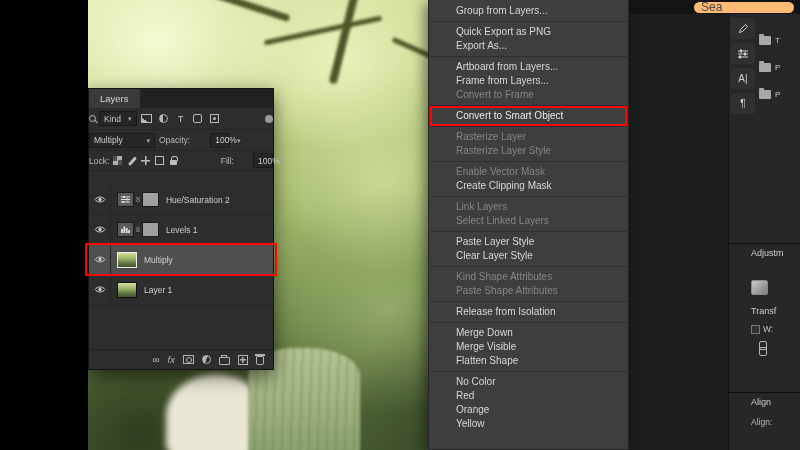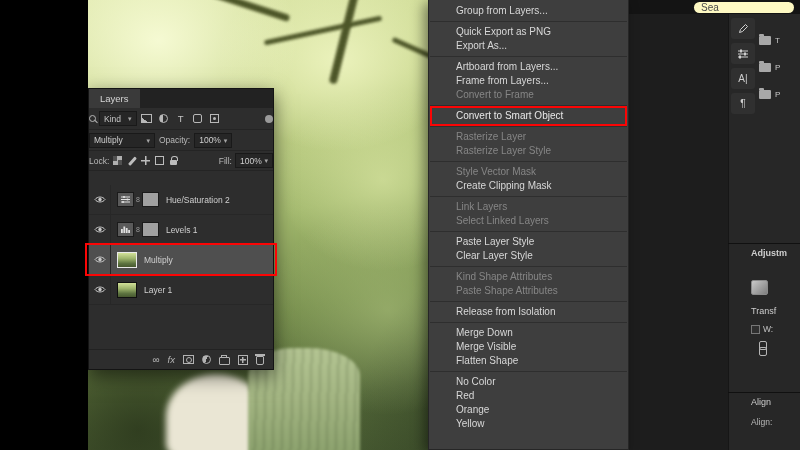--- a/index.html
+++ b/index.html
@@ -38,21 +38,21 @@
   .panel-tab { height:19px; padding:0 11px; background:#3a3a3a; color:#d5d5d5; font-size:9.5px; line-height:19px; }
   .filter-row,.blend-row,.lock-row { display:flex; align-items:center; padding:0 0; border-bottom:1px solid #242424; }
   .filter-row { height:22px; gap:3px; }
   .blend-row { height:21px; gap:4px; }
   .lock-row { height:20px; gap:3px; }
   .lbl { font-size:8.5px; color:#b9b9b9; white-space:nowrap; }
   .caret { font-size:7px; color:#a5a5a5; line-height:1; }
   .dropdown { display:inline-flex; align-items:center; justify-content:space-between; background:#262626;
     border:1px solid #191919; height:15px; padding:0 4px; font-size:8.5px; color:#cfcfcf; }
   .blend-dd { width:66px; }
-  .val-dd { width:38px; }
+  .val-dd { width:20px;margin-left:16px; }
   .mag-icon { width:7px; height:7px; border:1.2px solid #b5b5b5; border-radius:50%; position:relative; flex:none; }
   .mag-icon::after { content:""; position:absolute; width:4px; height:1.2px; background:#b5b5b5; transform:rotate(45deg); right:-3px; bottom:-1px; }
   .kind-box { display:inline-flex; align-items:center; gap:7px; background:#262626; border:1px solid #191919; height:15px; padding:0 4px; font-size:8.5px; }
   .ficon { width:14px; height:15px; display:flex; align-items:center; justify-content:center; color:#c5c5c5; font-size:9.5px; flex:none; }
   .f-img-i { width:11px; height:9px; border:1px solid #b8b8b8; background:linear-gradient(to top right, #b8b8b8 30%, transparent 31%); }
   .f-adj-i { width:9px; height:9px; border:1px solid #b8b8b8; border-radius:50%; background:linear-gradient(90deg,#b8b8b8 50%,transparent 50%); }
   .f-shape-i { width:9px; height:9px; border:1px solid #b8b8b8; border-radius:2px; }
   .f-smart-i { width:9px; height:9px; border:1px solid #b8b8b8; display:flex; align-items:center; justify-content:center; }
   .f-smart-i::before { content:""; width:3px; height:3px; border-radius:50%; background:#b8b8b8; }
   .fpin { margin-left:auto; width:8px; height:8px; border-radius:50%; background:#9a9a9a; }
@@ -100,34 +100,34 @@
   .menu-item { position:relative; height:14px; line-height:14px; padding-left:27px; font-size:10px; color:#d8d8d8; white-space:nowrap; }
   .menu-item.disabled { color:#868686; }
   .menu-item.highlighted { color:#e8e8e8; }
   .menu-sep { height:0; border-top:1px solid #2e2e2e; margin:3px 1px; }
   .menu-frame { left:1px; right:1px; top:-3px; bottom:-3px; }
 
   
   .right-panel { position:absolute; left:628px; top:0; width:172px; height:450px; background:#1d1d1d; z-index:30; }
   .dock-col { position:absolute; left:100px; top:0; width:72px; height:450px; background:#272727; border-left:1px solid #161616; }
   .top-strip { position:absolute; left:0; top:0; width:172px; height:14px; background:#141414; }
-  .search-pill { position:absolute; left:66px; top:2px; width:100px; height:11px; background:#fef9c3; border-radius:6px;
-    font-size:10px; line-height:11px; padding:0 7px; color:#4a4a4a; overflow:hidden; }
+  .search-pill { position:absolute; left:66px; top:2px; width:100px; height:11px; background:#fdba74; border-radius:6px;
+    font-size:12px; line-height:11px; padding:0 7px; color:#4a4a4a; overflow:hidden; }
   .tools-col { position:absolute; left:103px; top:18px; width:24px; display:flex; flex-direction:column; gap:4px; }
   .tool { width:24px; height:21px; background:#303030; border-radius:3px; display:flex; align-items:center; justify-content:center;
     color:#d0d0d0; font-size:10px; }
   .folder-list { position:absolute; left:131px; top:34px; width:40px; display:flex; flex-direction:column; gap:14px; }
   .folder-row { display:flex; align-items:center; gap:4px; height:13px; overflow:hidden; }
   .folder-icon { width:12px; height:9px; background:#a8a8a8; border-radius:1px; position:relative; flex:none; }
   .folder-icon::before { content:""; position:absolute; top:-2px; left:0; width:5px; height:2px; background:#a8a8a8; border-radius:1px 1px 0 0; }
   .folder-label { font-size:8px; color:#c9c9c9; }
   .rp-sep { position:absolute; left:100px; width:72px; height:1px; background:#101010; }
   .sep1 { top:243px; } .sep2 { top:392px; }
   .rp-label { position:absolute; color:#cdcdcd; font-size:9px; white-space:nowrap; }
-  .adj-lbl { left:123px; top:248px;font-weight:bold; }
+  .adj-lbl { left:123px; top:248px; }
   .preset-tile { position:absolute; left:123px; top:280px; width:17px; height:15px; border-radius:2px;
     background:linear-gradient(135deg,#c9c9c9,#7d7d7d); border:1px solid #8a8a8a; }
   .transf-lbl { left:123px; top:306px; }
   .w-row { position:absolute; left:123px; top:324px; display:flex; align-items:center; gap:3px; font-size:8.5px; color:#c0c0c0; }
   .w-box { width:9px; height:9px; border:1px solid #777; background:#2f2f2f; display:inline-block; }
   .chain8 { position:absolute; left:131px; top:341px; width:8px; height:15px; }
   .chain8::before,.chain8::after { content:""; position:absolute; left:0; width:6px; height:7px; border:1.3px solid #b5b5b5; border-radius:2px; }
   .chain8::before { top:0; } .chain8::after { top:6px; }
   .align-hdr { left:123px; top:397px; }
   .align-lbl { left:123px; top:417px; font-size:8.5px; color:#b9b9b9; }
@@ -293,21 +293,21 @@
       <div class="menu-sep"></div>
       <div class="menu-item">Artboard from Layers...</div>
       <div class="menu-item">Frame from Layers...</div>
       <div class="menu-item disabled">Convert to Frame</div>
       <div class="menu-sep"></div>
       <div class="menu-item highlighted">Convert to Smart Object<span class="red-frame menu-frame"></span></div>
       <div class="menu-sep"></div>
       <div class="menu-item disabled">Rasterize Layer</div>
       <div class="menu-item disabled">Rasterize Layer Style</div>
       <div class="menu-sep"></div>
-      <div class="menu-item disabled">Style Vector Mask</div>
+      <div class="menu-item disabled">Enable Vector Mask</div>
       <div class="menu-item">Create Clipping Mask</div>
       <div class="menu-sep"></div>
       <div class="menu-item disabled">Link Layers</div>
       <div class="menu-item disabled">Select Linked Layers</div>
       <div class="menu-sep"></div>
       <div class="menu-item">Paste Layer Style</div>
       <div class="menu-item">Clear Layer Style</div>
       <div class="menu-sep"></div>
       <div class="menu-item disabled">Kind Shape Attributes</div>
       <div class="menu-item disabled">Paste Shape Attributes</div>

